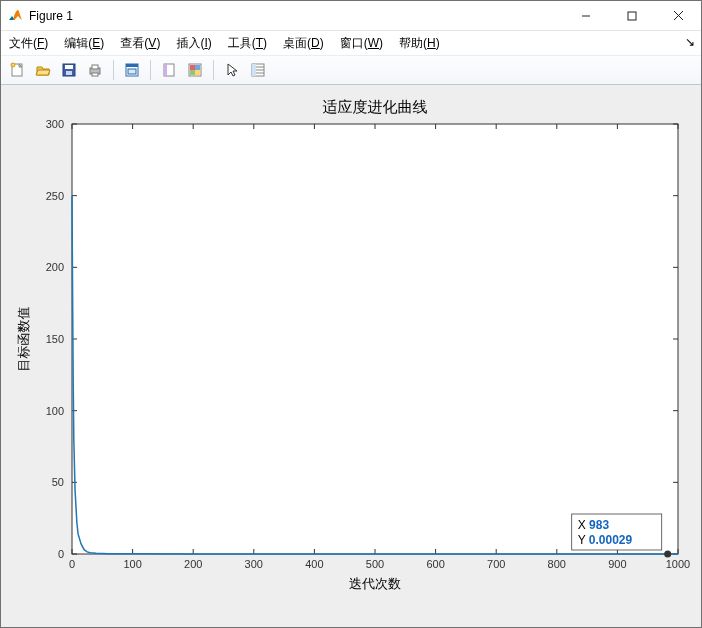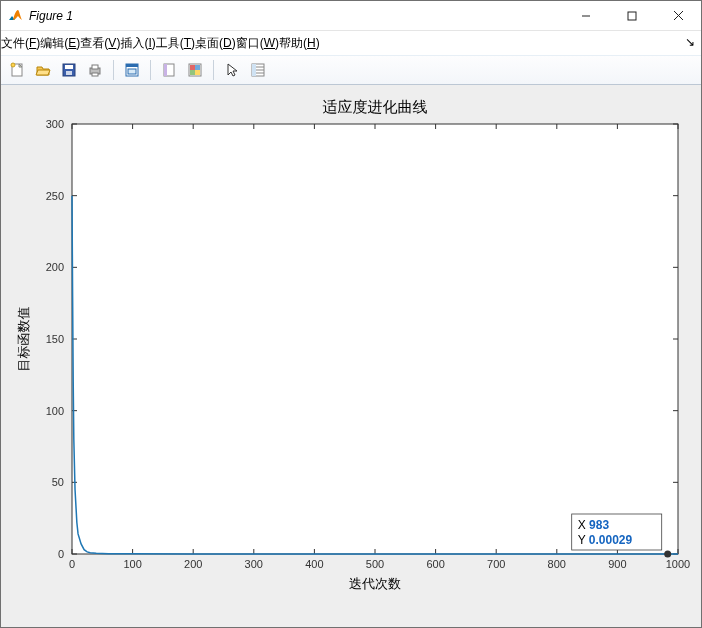--- a/index.html
+++ b/index.html
@@ -26,35 +26,36 @@
     display: flex;
     align-items: center;
     padding-left: 6px;
     border-bottom: 1px solid #e5e5e5;
   }
   .titlebar .logo {
     width: 16px; height: 16px;
     margin-right: 6px;
     display: flex; align-items:center; justify-content:center;
   }
-  .titlebar .title { flex: 0 0 auto; font-size: 12px; font-style: italic; }
+  .titlebar .title { flex: 0 0 auto; font-size: 12px; }
   .titlebar .spacer { flex: 1; }
   .win-controls { display: flex; height: 100%; }
   .win-btn {
     width: 46px; height: 100%;
     display: flex; align-items: center; justify-content: center;
     font-size: 13px;
   }
   .win-btn svg { stroke: #222; stroke-width: 1; fill: none; }
   
   .menubar {
     height: 24px;
     display: flex;
     align-items: center;
-    padding: 0 0;
+    padding: 0 8px;
+    gap: 16px;
     position: relative;
   }
   .menubar .menu-item { font-size: 12px; white-space: nowrap; }
   .menubar .menu-item u { text-decoration: underline; }
   .menubar .arrow-right {
     position: absolute; right: 6px; top: 4px;
     font-size: 12px;
   }
   
   .toolbar {

